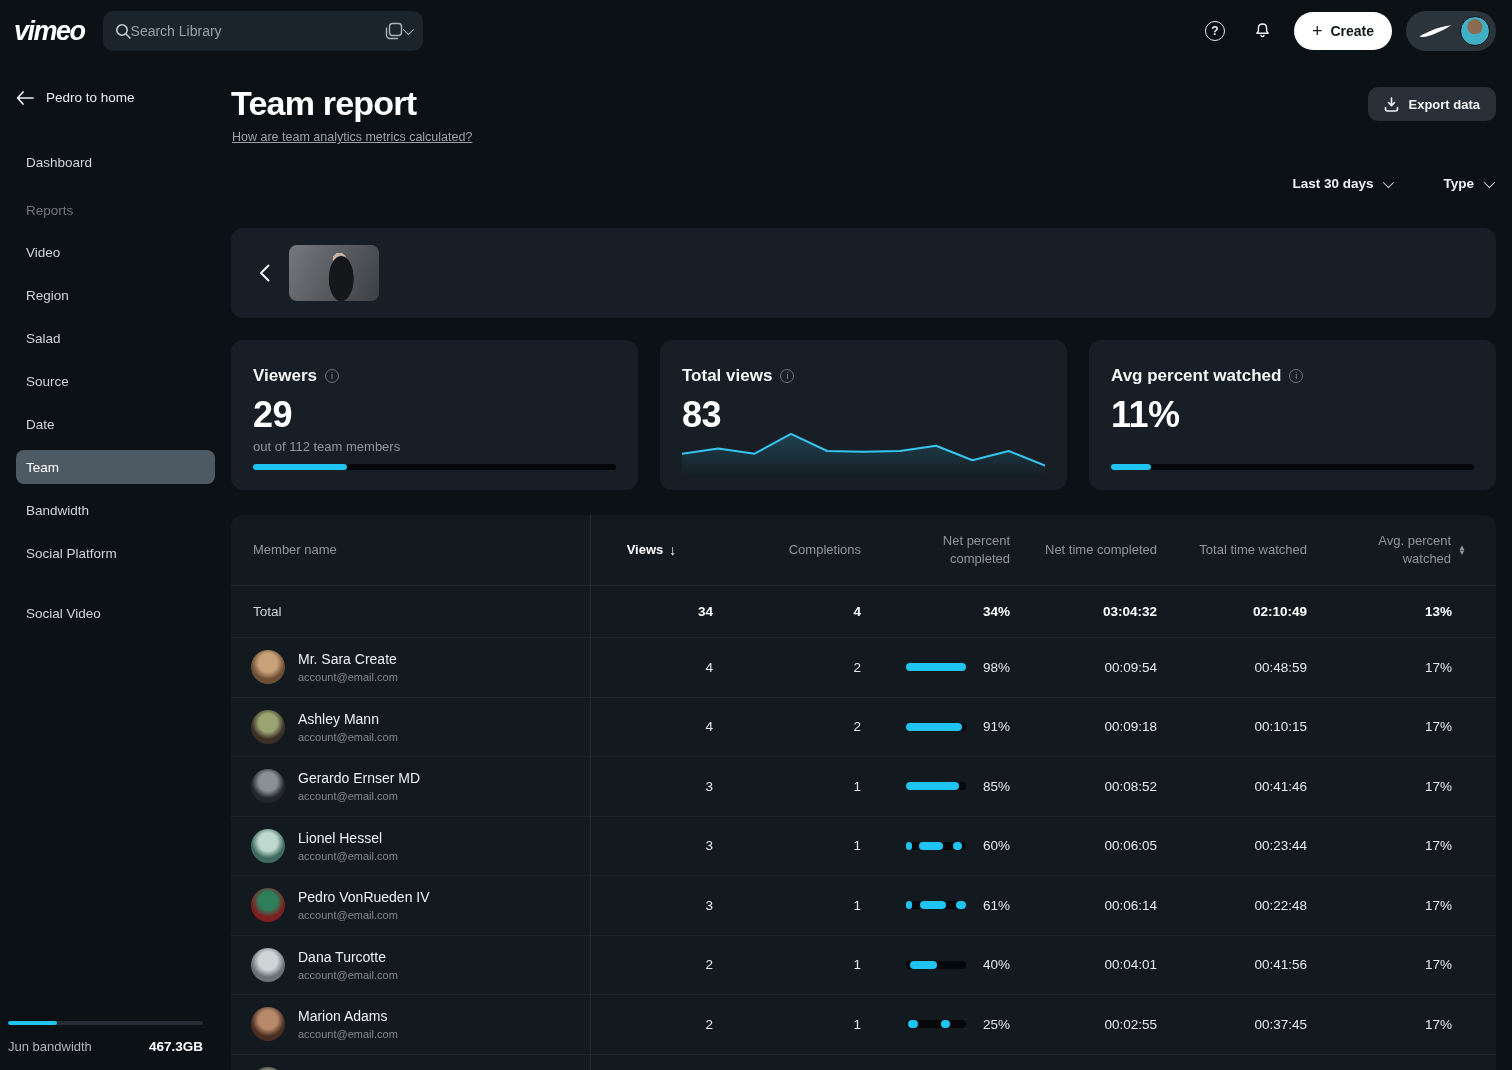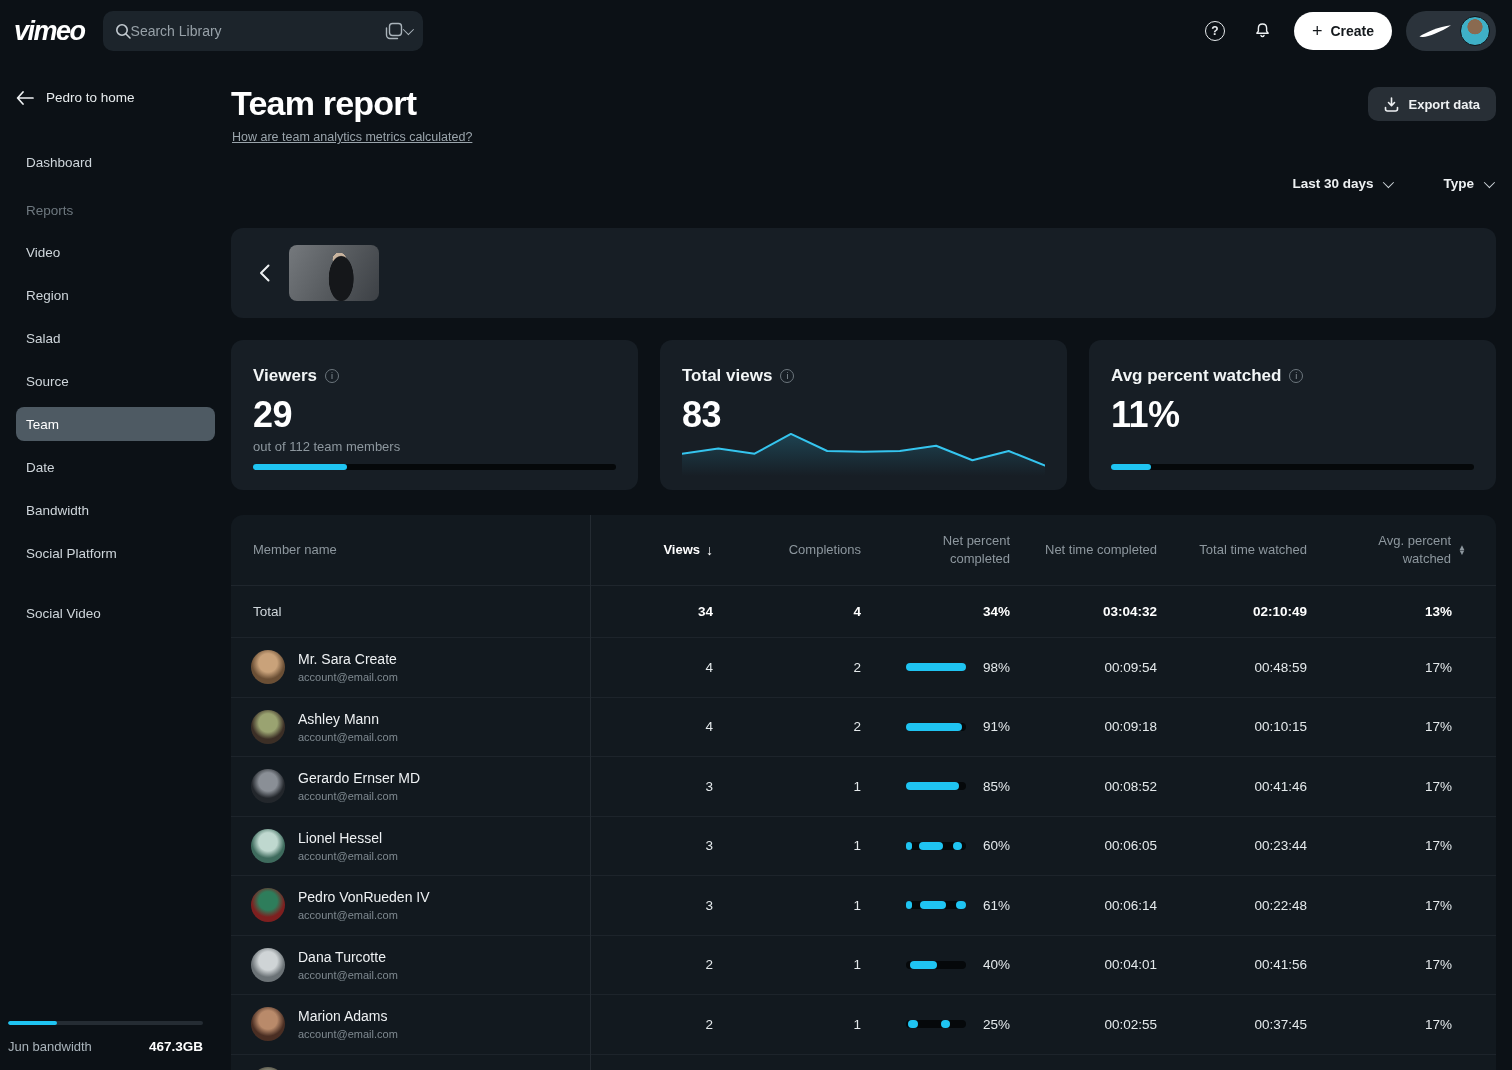--- a/index.html
+++ b/index.html
@@ -87,21 +87,21 @@
   #sparkline { position:absolute; left:22px; right:22px; bottom:14px; height:46px; }
 
   
   #table-card { position:absolute; left:0; top:453px; width:1265px; height:700px; background:#12191f;
     border-radius:12px 12px 0 0; overflow:hidden; }
   #col-divider { position:absolute; left:359px; top:0; bottom:0; width:1px; background:#242b32; }
   .trow { display:grid; grid-template-columns:359px 123px 148px 149px 147px 150px 1fr; align-items:center; }
   #thead { height:70px; }
   .th { font-size:13px; color:#8d979e; text-align:right; line-height:1.35; }
   .th-name { text-align:left; padding-left:22px; }
-  .th-views { color:#fff; font-weight:600; display:flex; justify-content:flex-end; align-items:center; gap:6px; }
+  .th-views { color:#fff; font-weight:600; display:flex; justify-content:center; align-items:center; gap:6px; }
   .th-avg { display:flex; justify-content:flex-end; align-items:center; gap:7px; padding-right:30px; }
   .sort-stack { display:flex; flex-direction:column; line-height:5px; font-size:8px; color:#8d979e; }
   #total-row { height:52px; border-top:1px solid #1f262d; }
   .cell { font-size:13.5px; color:#e4e9eb; text-align:right; }
   .cell-last { padding-right:44px; }
   .bold { font-weight:700; color:#fff; }
   .total-label { font-size:13.5px; color:#cfd6db; padding-left:22px; text-align:left; }
   .member-row { height:59.5px; border-top:1px solid #1d242b; }
   .member-cell { display:flex; align-items:center; gap:13px; padding-left:20px; text-align:left; }
   .avatar { width:34px; height:34px; border-radius:50%; flex:none; }
@@ -172,22 +172,22 @@
       </span>
       <span>Pedro to home</span>
     </div>
     <div id="nav-list">
         <div class="nav-item">Dashboard</div>
         <div class="nav-section">Reports</div>
         <div class="nav-item">Video</div>
         <div class="nav-item">Region</div>
         <div class="nav-item">Salad</div>
         <div class="nav-item">Source</div>
+        <div class="nav-item">Date</div>
         <div class="nav-item active">Team</div>
-        <div class="nav-item">Date</div>
         <div class="nav-item">Bandwidth</div>
         <div class="nav-item">Social Platform</div>
         <div class="nav-item nav-gap">Social Video</div>
       </div>
     <div id="bandwidth-box">
       <div class="bw-track">
         <div class="bw-fill" style="width: 25%;"></div>
       </div>
       <div class="bw-labels">
         <span class="bw-label">Jun bandwidth</span>

